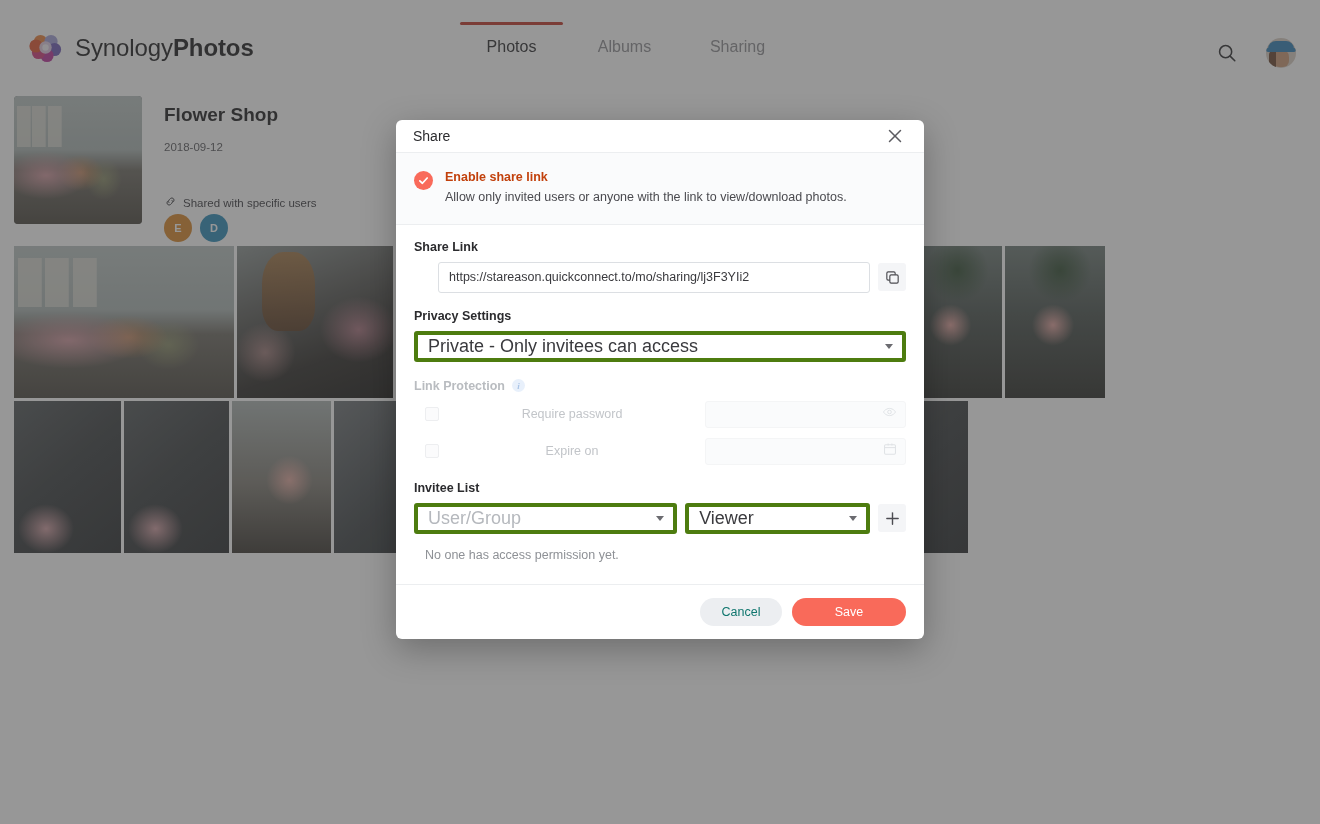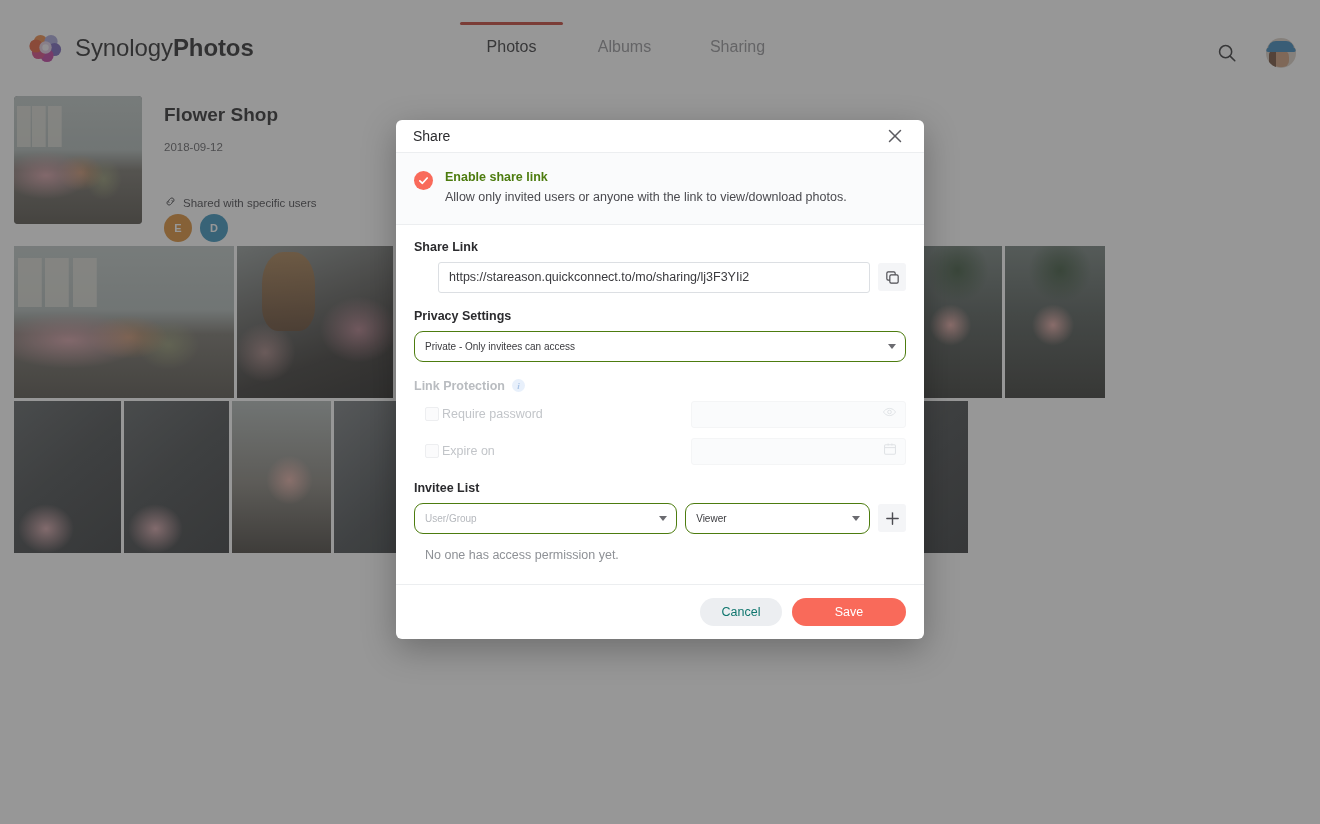--- a/index.html
+++ b/index.html
@@ -300,21 +300,21 @@
     background: #f96a5a;
     flex: none;
     margin-top: 2px;
     display:flex; align-items:center; justify-content:center;
     cursor: pointer;
   }
   .enable-texts { padding-top: 1px; }
   .enable-title {
     font-size: 12.5px;
     font-weight: 700;
-    color: #4d7c0f;
+    color: #c2410c;
     margin-bottom: 5px;
   }
   .enable-desc {
     font-size: 12.5px;
     color: #4a4a4f;
     line-height: 1.35;
   }
 
   .modal-body { padding: 15px 18px 6px; }
 
@@ -347,27 +347,27 @@
     border-radius: 3px;
     background: #f4f5f7;
     cursor: pointer;
     color: #4c4c52;
     flex:none;
   }
 
   .select {
     position: relative;
     height: 31px;
-    border: 1px solid #4d7c0f;
-    border-radius: 9px;
+    border: 4px solid #4d7c0f;
+    border-radius: 3px;
     background: #fff;
     display: flex;
     align-items: center;
     padding: 0 26px 0 10px;
-    font-size: 10px;
+    font-size: 18px;
     color: #3a3a3e;
     cursor: pointer;
     user-select:none;
   }
   .select.placeholder { color: #b5b8bd; }
   .select .caret {
     position: absolute;
     right: 9px; top: 50%;
     margin-top: -2px;
     width: 0; height: 0;
@@ -376,23 +376,24 @@
     border-top: 5px solid #6b6b70;
   }
 
   .sel-wide { width: 100%; margin-bottom: 17px; }
 
   
   .protect-block { margin-bottom: 16px; opacity: 1; }
   .protect-row {
     display: flex;
     align-items: center;
-    gap: 3px;
+    gap: 10px;
     margin-bottom: 10px;
     padding-left: 11px;
+    text-align: center;
   }
   .cb-disabled {
     width: 14px; height: 14px;
     border: 1px solid #edeef0;
     border-radius: 2px;
     background: #fbfbfc;
     flex:none;
   }
   .protect-label {
     font-size: 12.5px;

